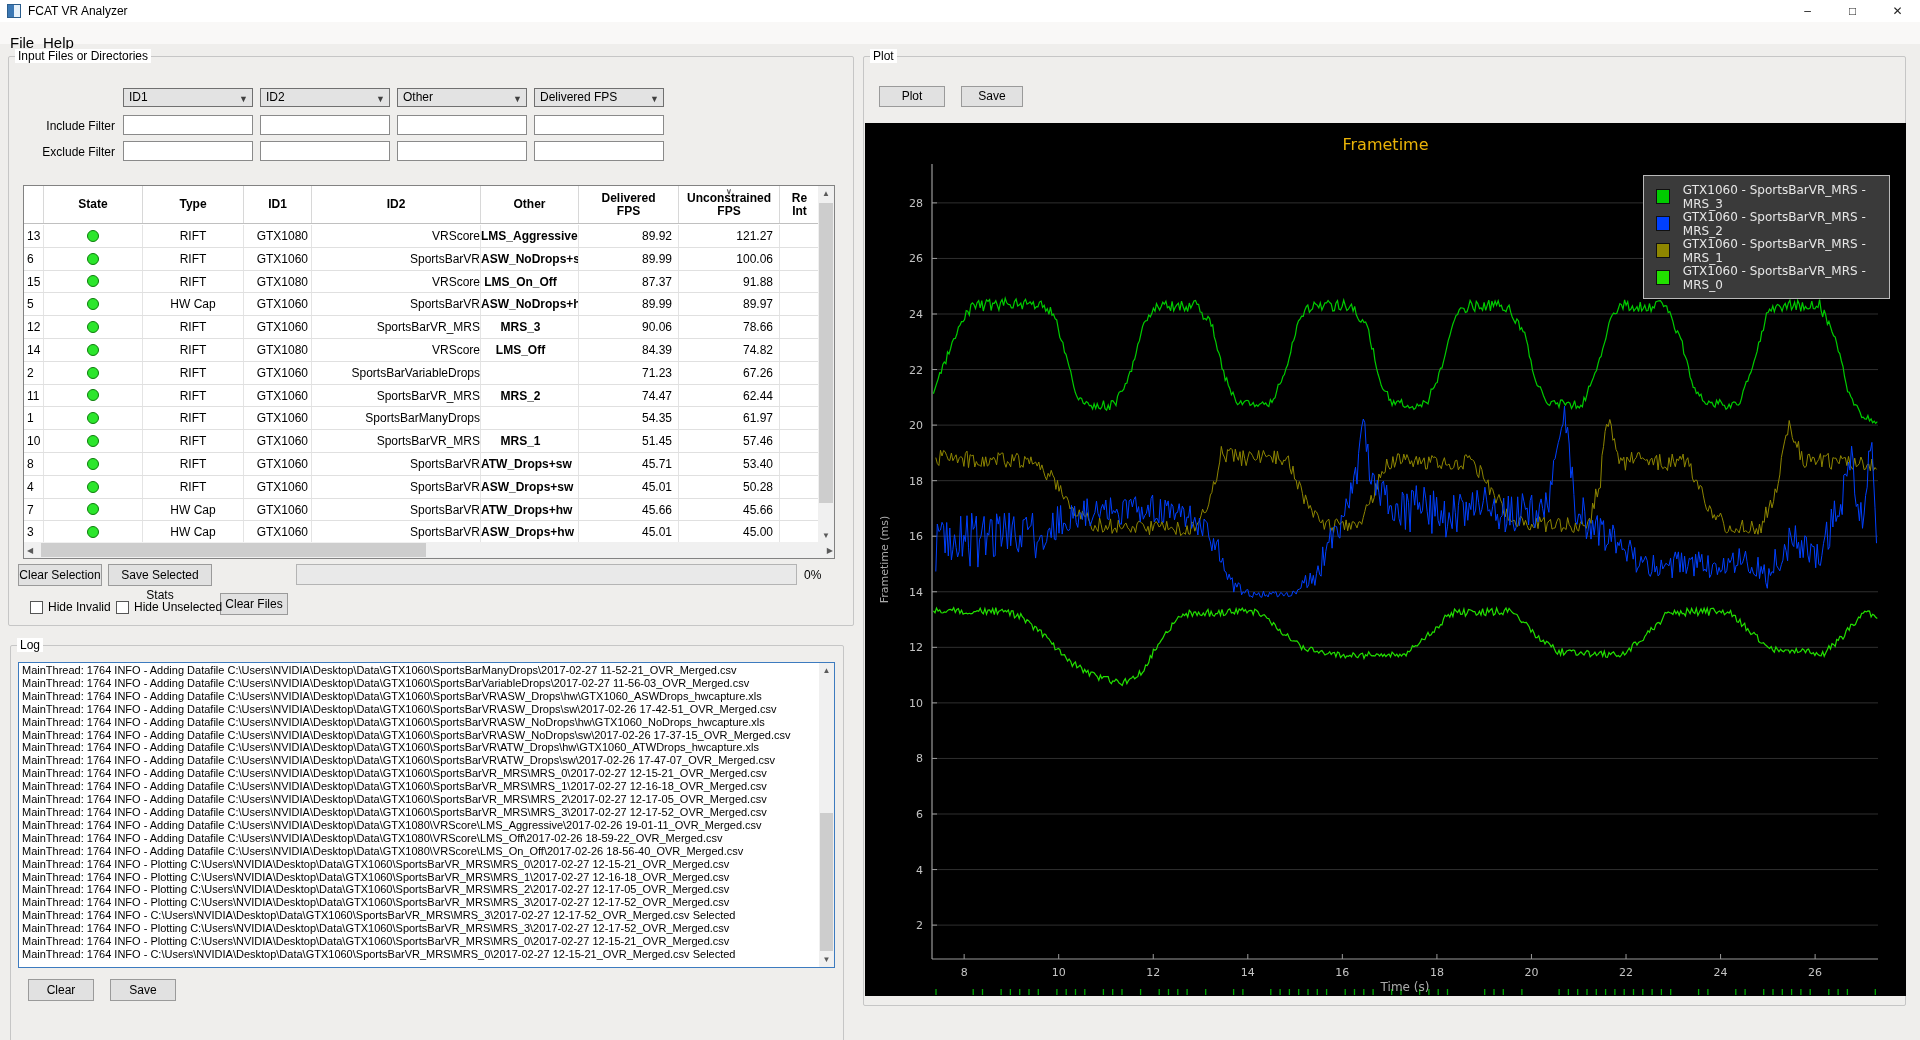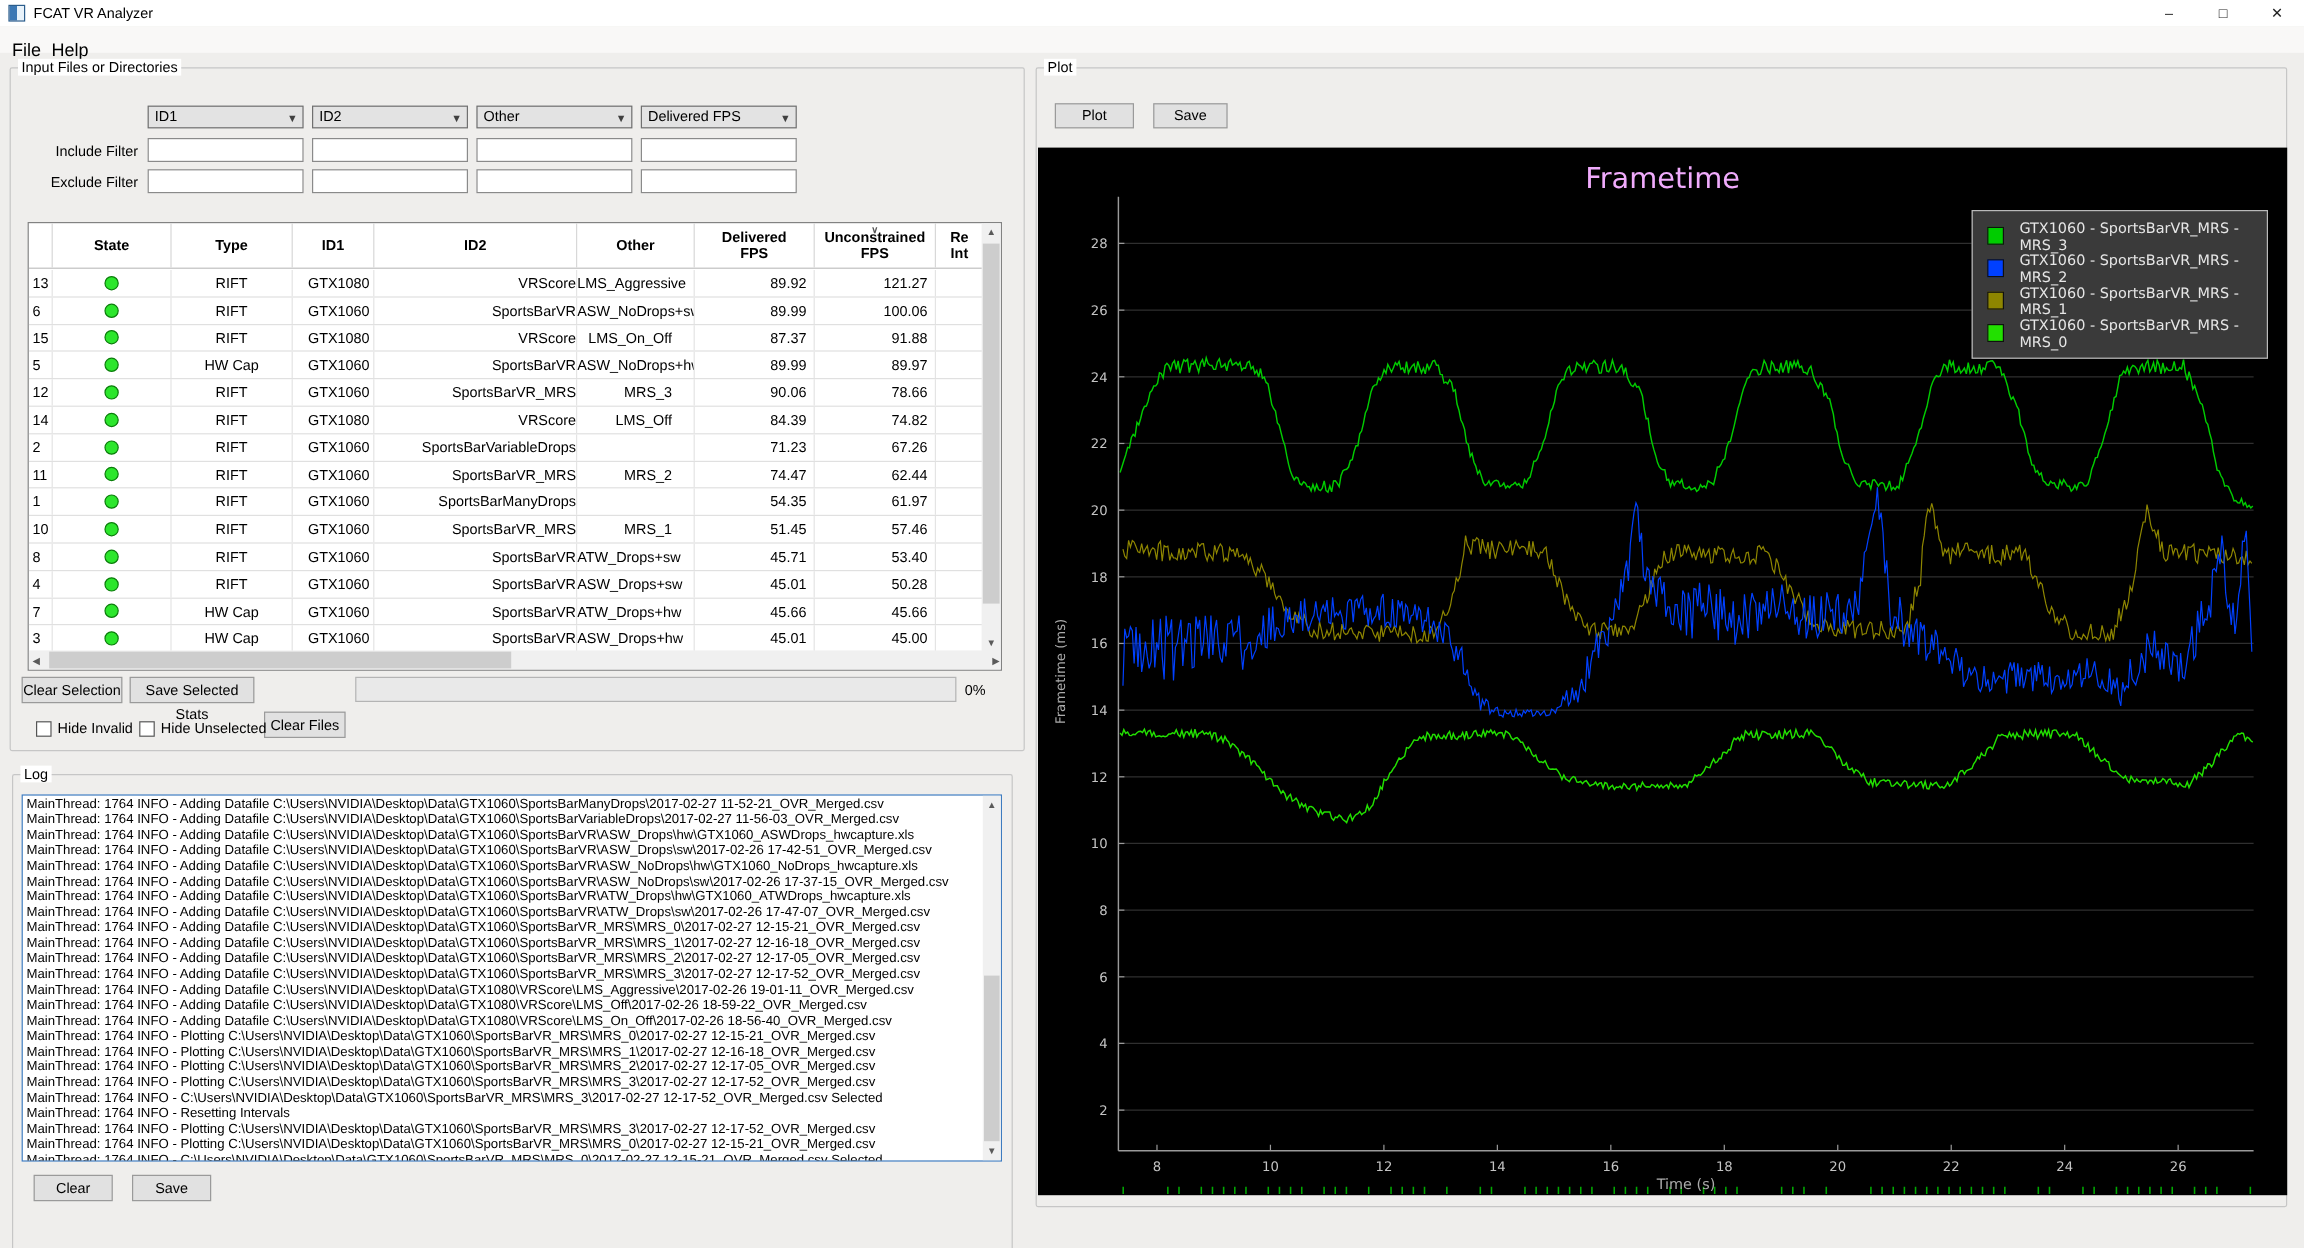--- a/index.html
+++ b/index.html
@@ -31,21 +31,21 @@
            text-align:center; white-space:pre-line; font-size:12px; line-height:13px; position:relative; overflow:hidden;font-weight:bold; }
   .sort-arrow { position:absolute; top:-1px; left:50%; transform:translateX(-50%); font-size:8px; color:#555; }
   .tbody { position:absolute; left:0; top:39px; width:796px; }
   .trow { display:flex; height:22.8px; border-bottom:1px solid #e0e0e0; }
   .tcell { border-right:1px solid #e4e4e4; font-size:12px; line-height:22px; white-space:nowrap; overflow:hidden; }
   .c0 { width:20px; padding-left:3px; }
   .c1 { width:99px; display:flex; align-items:center; justify-content:center; }
   .c2 { width:101px; text-align:center; }
   .c3 { width:68px; text-align:right; padding-right:3px; }
   .c4 { width:169px; text-align:right; }
-  .c5 { width:98px; text-align:right; padding-right:18px; }
+  .c5 { width:98px; text-align:center; padding-right:18px;font-weight:bold; }
   .c6 { width:100px; text-align:right; padding-right:6px; }
   .c7 { width:101px; text-align:right; padding-right:6px; }
   .c8 { width:40px; }
   .state-dot { width:12px; height:12px; border-radius:50%; background:#2ce62c; border:1px solid #0b7d0b; }
 
   
   .sb { background:#f0f0f0; position:absolute; }
   .sb-arrow { position:absolute; color:#5a5a5a; font-size:8px; text-align:center; }
   .sb-thumb { position:absolute; background:#cdcdcd; }
 
@@ -58,21 +58,21 @@
   .cb-box { width:13px; height:13px; background:#fff; border:1px solid #555; }
 
   
   .log-box { position:absolute; left:7px; top:16px; width:817px; height:306px; background:#fff;
              border:1px solid #3d7bbf; overflow:hidden; }
   .log-lines { position:absolute; left:3px; top:1px; width:790px; overflow:hidden; height:304px; }
   .log-line { font-size:11px; line-height:12.9px; white-space:nowrap; }
 
   
   .chart { position:absolute; left:1px; top:66px; width:1041px; height:873px; background:#000; }
-  .chart-title { position:absolute; left:0; top:12px; width:100%; text-align:center; font-size:24px; color:#f0abfc;
+  .chart-title { position:absolute; left:0; top:12px; width:100%; text-align:center; font-size:16px; color:#eab308;
                  font-family:"DejaVu Sans",sans-serif; }
   .ylab { position:absolute; left:-36px; top:430px; width:110px; text-align:center; color:#ababab; font-size:11px;
           transform:rotate(-90deg); font-family:"DejaVu Sans",sans-serif; }
   .xlab { position:absolute; left:0; top:857px; width:1080px; text-align:center; color:#ababab; font-size:12px;
           font-family:"DejaVu Sans",sans-serif; }
   .legend { position:absolute; right:16px; top:52px; width:247px; background:#3a3a3a; border:1px solid #b9b9b9; padding:7px 0; }
   .legend-item { display:flex; align-items:center; height:27px; padding-left:12px; }
   .legend-swatch { width:15px; height:15px; border:1px solid #101010; margin-right:13px; }
   .legend-label { color:#e6e6e6; font-size:12px; font-family:"DejaVu Sans",sans-serif; }
 </style>
@@ -358,21 +358,20 @@
         <div class="log-line">MainThread:  1764 INFO - Adding Datafile C:\Users\NVIDIA\Desktop\Data\GTX1060\SportsBarVR_MRS\MRS_2\2017-02-27 12-17-05_OVR_Merged.csv</div>
         <div class="log-line">MainThread:  1764 INFO - Adding Datafile C:\Users\NVIDIA\Desktop\Data\GTX1060\SportsBarVR_MRS\MRS_3\2017-02-27 12-17-52_OVR_Merged.csv</div>
         <div class="log-line">MainThread:  1764 INFO - Adding Datafile C:\Users\NVIDIA\Desktop\Data\GTX1080\VRScore\LMS_Aggressive\2017-02-26 19-01-11_OVR_Merged.csv</div>
         <div class="log-line">MainThread:  1764 INFO - Adding Datafile C:\Users\NVIDIA\Desktop\Data\GTX1080\VRScore\LMS_Off\2017-02-26 18-59-22_OVR_Merged.csv</div>
         <div class="log-line">MainThread:  1764 INFO - Adding Datafile C:\Users\NVIDIA\Desktop\Data\GTX1080\VRScore\LMS_On_Off\2017-02-26 18-56-40_OVR_Merged.csv</div>
         <div class="log-line">MainThread:  1764 INFO - Plotting C:\Users\NVIDIA\Desktop\Data\GTX1060\SportsBarVR_MRS\MRS_0\2017-02-27 12-15-21_OVR_Merged.csv</div>
         <div class="log-line">MainThread:  1764 INFO - Plotting C:\Users\NVIDIA\Desktop\Data\GTX1060\SportsBarVR_MRS\MRS_1\2017-02-27 12-16-18_OVR_Merged.csv</div>
         <div class="log-line">MainThread:  1764 INFO - Plotting C:\Users\NVIDIA\Desktop\Data\GTX1060\SportsBarVR_MRS\MRS_2\2017-02-27 12-17-05_OVR_Merged.csv</div>
         <div class="log-line">MainThread:  1764 INFO - Plotting C:\Users\NVIDIA\Desktop\Data\GTX1060\SportsBarVR_MRS\MRS_3\2017-02-27 12-17-52_OVR_Merged.csv</div>
         <div class="log-line">MainThread:  1764 INFO - C:\Users\NVIDIA\Desktop\Data\GTX1060\SportsBarVR_MRS\MRS_3\2017-02-27 12-17-52_OVR_Merged.csv Selected</div>
-        <div class="log-line">MainThread:  1764 INFO - Resetting Intervals</div>
         <div class="log-line">MainThread:  1764 INFO - Plotting C:\Users\NVIDIA\Desktop\Data\GTX1060\SportsBarVR_MRS\MRS_3\2017-02-27 12-17-52_OVR_Merged.csv</div>
         <div class="log-line">MainThread:  1764 INFO - Plotting C:\Users\NVIDIA\Desktop\Data\GTX1060\SportsBarVR_MRS\MRS_0\2017-02-27 12-15-21_OVR_Merged.csv</div>
         <div class="log-line">MainThread:  1764 INFO - C:\Users\NVIDIA\Desktop\Data\GTX1060\SportsBarVR_MRS\MRS_0\2017-02-27 12-15-21_OVR_Merged.csv Selected</div>
       </div>
     <div class="sb" style="right:0; top:0; width:15px; height:304px;">
       <div class="sb-arrow" style="top:3px; width:15px;">▲</div>
       <div class="sb-thumb" style="left:1px; top:150px; width:13px; height:138px;"></div>
       <div class="sb-arrow" style="bottom:3px; width:15px;">▼</div>
     </div>
   </div>

